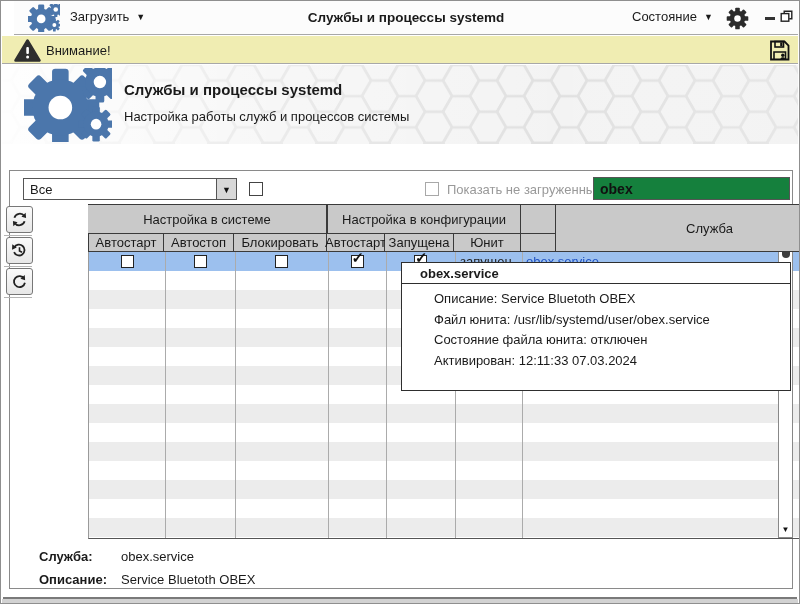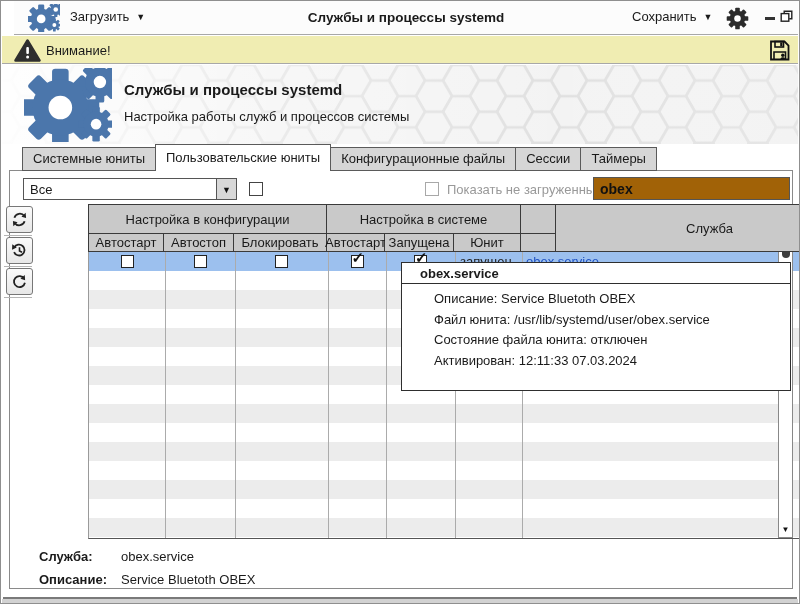--- a/index.html
+++ b/index.html
@@ -41,21 +41,21 @@
 
   
   .combo { position:absolute; left:22px; top:177px; width:214px; height:22px; border:1px solid #555; background:#fff; font-size:13px; line-height:20px; }
   .combo-text { position:absolute; left:6px; top:1px; }
   .combo-btn { position:absolute; right:0; top:0; width:20px; height:20px; background:#d8d8d8; border-left:1px solid #555; text-align:center; }
   .combo-btn span { font-size:9px; line-height:20px; color:#111; }
   .cbx { position:absolute; width:14px; height:14px; border:1px solid #444; background:#fff; top:181px; }
   .cbx.disabled { border-color:#a8a8a8; }
   .cbx-label { position:absolute; top:181px; font-size:13px; }
   .cbx-label.disabled { color:#999; }
-  .search { position:absolute; left:592px; top:176px; width:197px; height:23px; border:1px solid #555; background:#a16207; font-family:"Liberation Sans",sans-serif; font-size:14px; font-weight:600; padding:0 6px; color:#111; }
+  .search { position:absolute; left:592px; top:176px; width:197px; height:23px; border:1px solid #555; background:#15803d; font-family:"Liberation Sans",sans-serif; font-size:14px; font-weight:600; padding:0 6px; color:#111; }
 
   
   .toolbtn { position:absolute; left:5px; width:27px; height:27px; border:1px solid #777; border-radius:3px; background:linear-gradient(#fbfbfb,#e7e7e7); display:flex; align-items:center; justify-content:center; color:#222; }
   .tool-sep { position:absolute; left:3px; width:28px; height:1px; background:#b5b5b5; }
 
   
   .table { position:absolute; left:40px; top:203px; width:742px;margin-left:47px; }
   .thead-g { display:grid; grid-template-columns:239px 194px 309px; height:30px; }
   .thead-c { display:grid; grid-template-columns:76px 70px 93px 58px 69px 67px 309px; height:18px; }
   .hcell { background:#c9c9c9; border:1px solid #3a3a3a; border-left:none; font-size:13px; display:flex; align-items:center; justify-content:center; }
@@ -123,21 +123,21 @@
 </svg>
 
 <div class="win">
 
   <div class="titlebar">
     <svg class="tb-logo" width="32" height="28" viewBox="-17 -14 34 28">
         <use href="#gears3"></use>
       </svg>
     <div class="tb-load"><span>Загрузить</span><span class="drop-arrow">▼</span></div>
     <div class="tb-title">Службы и процессы systemd</div>
-    <div class="tb-save"><span>Сохранить</span><span class="drop-arrow">▼</span></div>
+    <div class="tb-save"><span>Состояние</span><span class="drop-arrow">▼</span></div>
     <svg class="tb-gear" width="23" height="23" viewBox="-13 -13 26 26">
         <use href="#gear"></use>
       </svg>
     <div class="wbtn min"><span class="minbar"></span></div>
     <div class="wbtn max">
       <svg width="13" height="13" viewBox="0 0 13 13">
           <path d="M4.2 3.2 V1.2 H11.8 V8.8 H9.2" fill="none" stroke="#222" stroke-width="1.4"></path>
           <rect x="1.2" y="3.6" width="7.6" height="7.6" fill="#fff" stroke="#222" stroke-width="1.4"></rect>
         </svg>
     </div>
@@ -183,27 +183,20 @@
       <rect width="798" height="79" fill="url(#hx)"></rect>
       <rect width="798" height="79" fill="url(#fadeL)"></rect>
     </svg>
     <svg class="banner-logo" width="88" height="74" viewBox="-17 -14.5 34 29">
         <use href="#gears3"></use>
       </svg>
     <div class="banner-title">Службы и процессы systemd</div>
     <div class="banner-sub">Настройка работы служб и процессов системы</div>
   </div>
 
-  <div class="tabs">
-    <div class="tab">Системные юниты</div>
-    <div class="tab active">Пользовательские юниты</div>
-    <div class="tab">Конфигурационные файлы</div>
-    <div class="tab">Сессии</div>
-    <div class="tab">Таймеры</div>
-  </div>
 
   <div class="frame"></div>
 
   <div class="combo">
     <span class="combo-text">Все</span>
     <span class="combo-btn"><span>▼</span></span>
   </div>
   <span class="cbx" style="left:248px"></span>
   <span class="cbx disabled" style="left:424px"></span>
   <span class="cbx-label disabled" style="left:446px">Показать не загруженные</span>
@@ -230,22 +223,22 @@
     <svg width="17" height="17" viewBox="0 0 16 16">
       <path d="M12.4 5.3 A5.2 5.2 0 1 0 13.1 9.2" fill="none" stroke="#222" stroke-width="1.7"></path>
       <polygon points="12.9,1.8 13.3,6.8 8.9,5.4" fill="#222"></polygon>
     </svg>
   </div>
   <div class="tool-sep" style="top:296px"></div>
 
   <div class="table">
     <div class="svc-span">Служба</div>
     <div class="thead-g">
+      <div class="hcell">Настройка в системе</div>
       <div class="hcell first">Настройка в конфигурации</div>
-      <div class="hcell">Настройка в системе</div>
       <div class="hcell"></div>
     </div>
     <div class="thead-c">
       <div class="hcell first noTop">Автостарт</div>
       <div class="hcell noTop">Автостоп</div>
       <div class="hcell noTop">Блокировать</div>
       <div class="hcell noTop">Автостарт</div>
       <div class="hcell noTop">Запущена</div>
       <div class="hcell noTop">Юнит</div>
       <div class="hcell noTop"></div>

